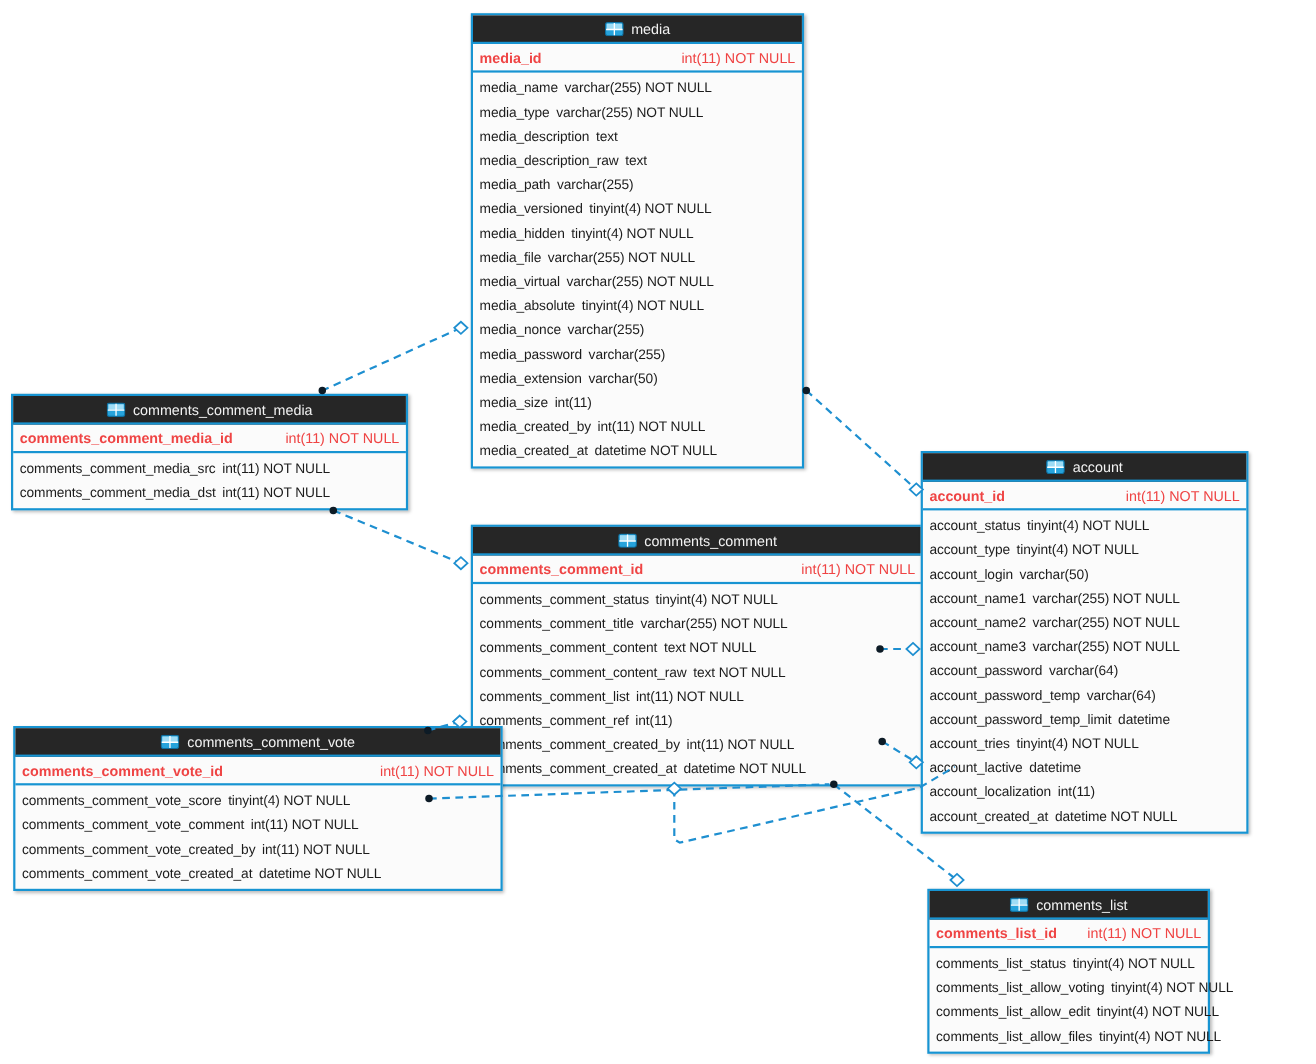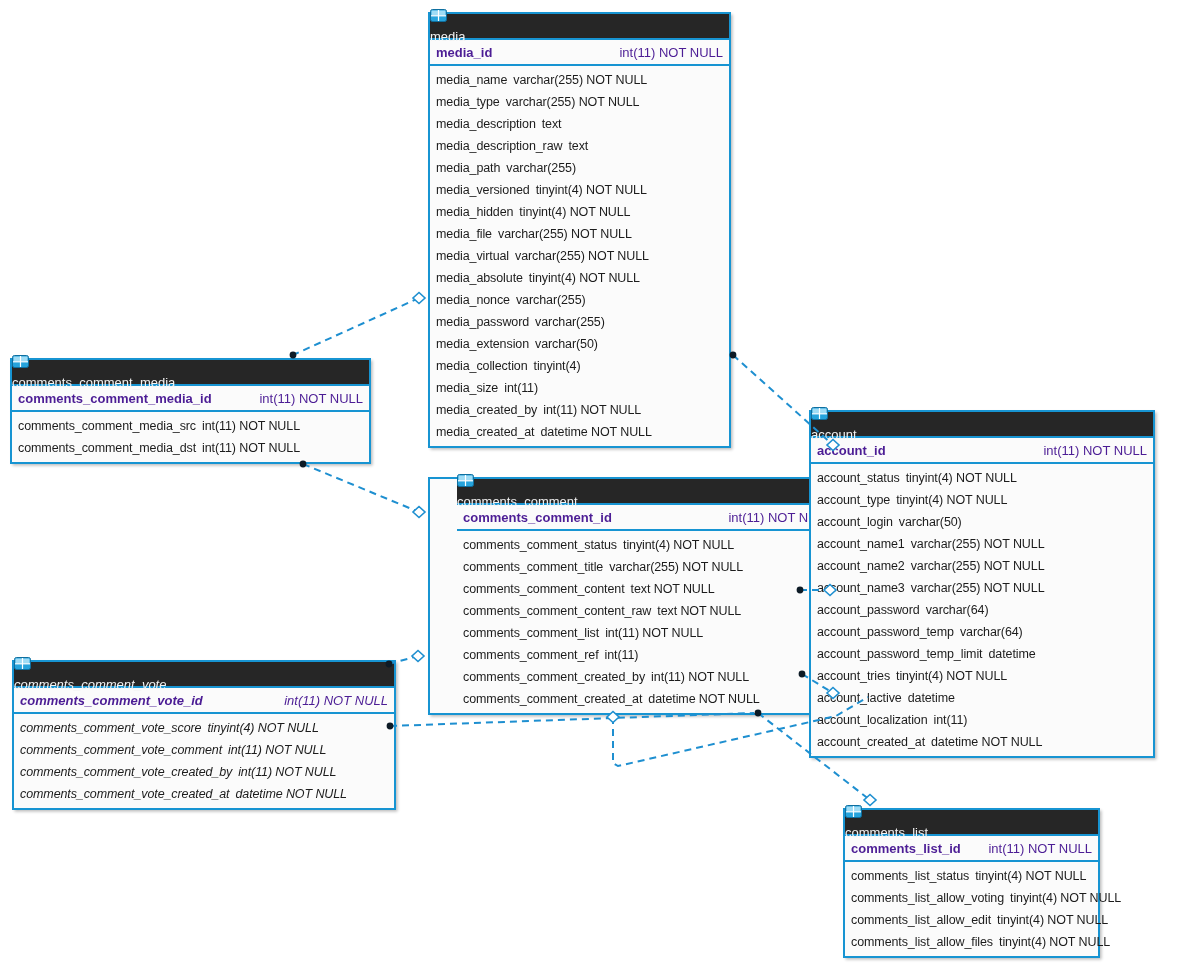--- a/index.html
+++ b/index.html
@@ -10,30 +10,29 @@
     --accent:#1794d2; --line:#1e8fd0; --header-bg:#262626;
   }
   .table-node {
     position:absolute; background:#fbfbfb;
     border:2px solid var(--accent);
     box-shadow:1.5px 1.5px 3px rgba(0,0,0,.28);
     box-sizing:border-box;
   }
   .table-header {
     height:24px; background:var(--header-bg); color:#f2f2f2;
-    display:flex; align-items:flex-start; justify-content:center; gap:7px;
+    display:flex; align-items:center; justify-content:center; gap:7px;
     font-size:13px; border-bottom:2px solid var(--accent);
     white-space:nowrap;
-    flex-direction:column;
   }
   .table-icon { display:inline-flex; width:17px; height:13px; flex:0 0 auto; }
   .pk-row {
     height:24px; border-bottom:2px solid var(--accent);
     display:flex; align-items:center; justify-content:space-between;
-    padding:0 6px; font-size:13px; color:#4c1d95; white-space:nowrap; gap:6px;
+    padding:0 6px; font-size:13px; color:#ef4444; white-space:nowrap; gap:6px;
   }
   .pk-row .field { font-weight:bold; }
   .rows { padding:3px 0; }
   .col-row {
     height:22px; display:flex; align-items:center; 
     padding:0 6px; font-size:12.5px; letter-spacing:-0.1px;
     color:#1c1c1c; white-space:nowrap; gap:6px;
   }
   .col-row .type, .pk-row .type { text-align:right; }
   #rel-layer {
@@ -109,24 +108,20 @@
         </div>
         <div class="col-row">
           <span class="field">media_password</span>
           <span class="type">varchar(255)</span>
         </div>
         <div class="col-row">
           <span class="field">media_extension</span>
           <span class="type">varchar(50)</span>
         </div>
         <div class="col-row">
-          <span class="field">media_collection</span>
-          <span class="type">tinyint(4)</span>
-        </div>
-        <div class="col-row">
           <span class="field">media_size</span>
           <span class="type">int(11)</span>
         </div>
         <div class="col-row">
           <span class="field">media_created_by</span>
           <span class="type">int(11) NOT NULL</span>
         </div>
         <div class="col-row">
           <span class="field">media_created_at</span>
           <span class="type">datetime NOT NULL</span>
@@ -153,21 +148,21 @@
         <div class="col-row">
           <span class="field">comments_comment_media_src</span>
           <span class="type">int(11) NOT NULL</span>
         </div>
         <div class="col-row">
           <span class="field">comments_comment_media_dst</span>
           <span class="type">int(11) NOT NULL</span>
         </div>
       </div>
     </div>
-    <div class="table-node" style="left: 428px; top: 477px; width: 412px; padding-left: 27px;">
+    <div class="table-node" style="left: 428px; top: 477px; width: 412px;">
       <div class="table-header">
         <span class="table-icon">
           <svg viewBox="0 0 17 13" width="17" height="13">
             <rect x="0.5" y="0.5" width="16" height="12" rx="2" fill="#26a3dc" stroke="#0f6f9f"></rect>
             <rect x="1.5" y="1.5" width="14" height="5" fill="#9fdcf5"></rect>
             <line x1="8.5" y1="1" x2="8.5" y2="12" stroke="#ffffff" stroke-width="1.2"></line>
             <line x1="1" y1="6.8" x2="16" y2="6.8" stroke="#ffffff" stroke-width="1.2"></line>
           </svg>
         </span>
         <span class="table-title">comments_comment</span>
@@ -204,21 +199,21 @@
         <div class="col-row">
           <span class="field">comments_comment_created_by</span>
           <span class="type">int(11) NOT NULL</span>
         </div>
         <div class="col-row">
           <span class="field">comments_comment_created_at</span>
           <span class="type">datetime NOT NULL</span>
         </div>
       </div>
     </div>
-    <div class="table-node" style="left: 12px; top: 660px; width: 384px; font-style: italic;">
+    <div class="table-node" style="left: 12px; top: 660px; width: 445px;">
       <div class="table-header">
         <span class="table-icon">
           <svg viewBox="0 0 17 13" width="17" height="13">
             <rect x="0.5" y="0.5" width="16" height="12" rx="2" fill="#26a3dc" stroke="#0f6f9f"></rect>
             <rect x="1.5" y="1.5" width="14" height="5" fill="#9fdcf5"></rect>
             <line x1="8.5" y1="1" x2="8.5" y2="12" stroke="#ffffff" stroke-width="1.2"></line>
             <line x1="1" y1="6.8" x2="16" y2="6.8" stroke="#ffffff" stroke-width="1.2"></line>
           </svg>
         </span>
         <span class="table-title">comments_comment_vote</span>
@@ -239,21 +234,21 @@
         <div class="col-row">
           <span class="field">comments_comment_vote_created_by</span>
           <span class="type">int(11) NOT NULL</span>
         </div>
         <div class="col-row">
           <span class="field">comments_comment_vote_created_at</span>
           <span class="type">datetime NOT NULL</span>
         </div>
       </div>
     </div>
-    <div class="table-node" style="left: 809px; top: 410px; width: 346px;">
+    <div class="table-node" style="left: 837px; top: 410px; width: 298px;">
       <div class="table-header">
         <span class="table-icon">
           <svg viewBox="0 0 17 13" width="17" height="13">
             <rect x="0.5" y="0.5" width="16" height="12" rx="2" fill="#26a3dc" stroke="#0f6f9f"></rect>
             <rect x="1.5" y="1.5" width="14" height="5" fill="#9fdcf5"></rect>
             <line x1="8.5" y1="1" x2="8.5" y2="12" stroke="#ffffff" stroke-width="1.2"></line>
             <line x1="1" y1="6.8" x2="16" y2="6.8" stroke="#ffffff" stroke-width="1.2"></line>
           </svg>
         </span>
         <span class="table-title">account</span>

